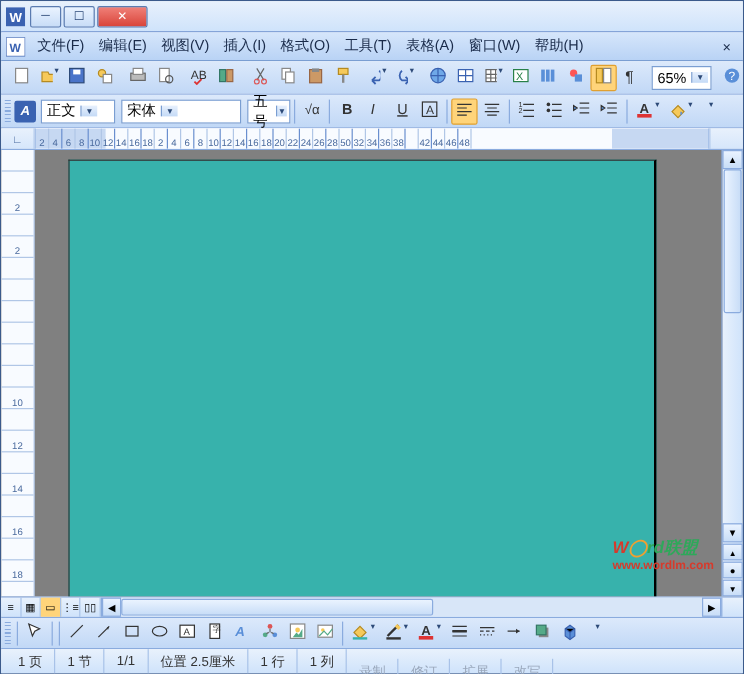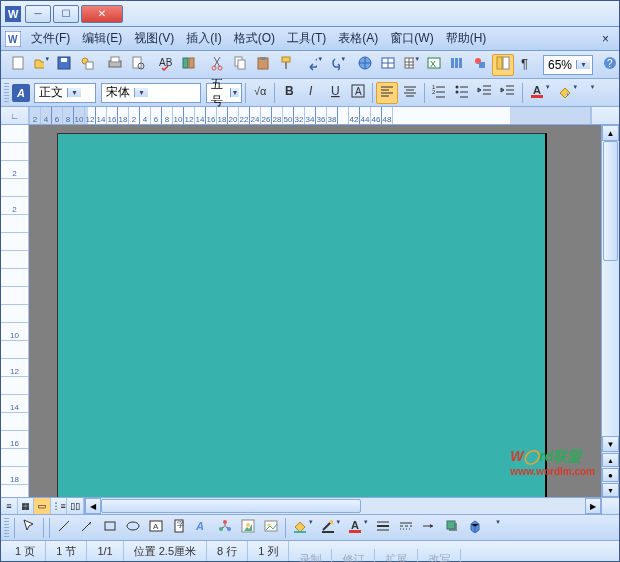--- a/index.html
+++ b/index.html
@@ -609,21 +609,21 @@
     <div class="tbtn">
         <span class="dd-arrow">▾</span>
       </div>
   </div>
 
   <div class="statusbar">
     <div class="status-cell">1 页</div>
     <div class="status-cell">1 节</div>
     <div class="status-cell">1/1</div>
     <div class="status-cell">位置 2.5厘米</div>
-    <div class="status-cell">8 行</div>
+    <div class="status-cell">1 行</div>
     <div class="status-cell">1 列</div>
     <div class="status-cell dim">录制</div>
     <div class="status-cell dim">修订</div>
     <div class="status-cell dim">扩展</div>
     <div class="status-cell dim">改写</div>
     <div class="flex"></div>
   </div>
 
 </div>
 

